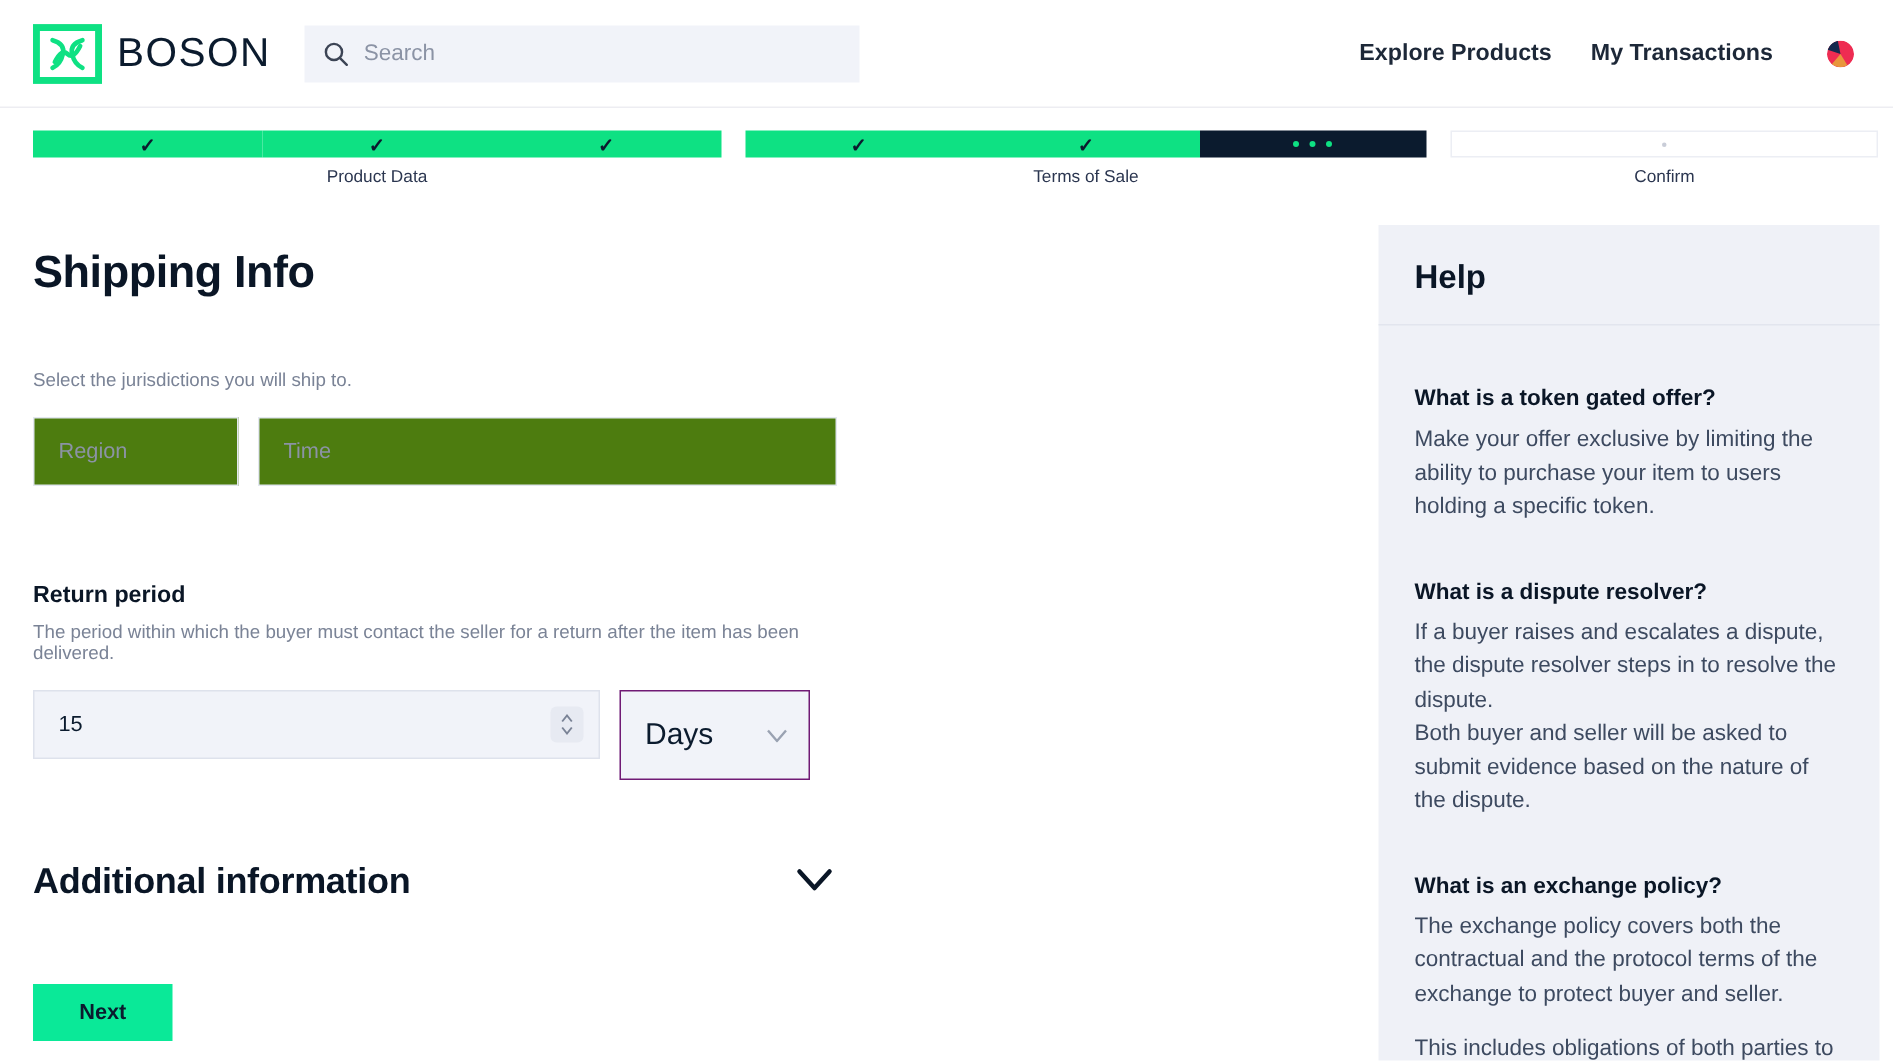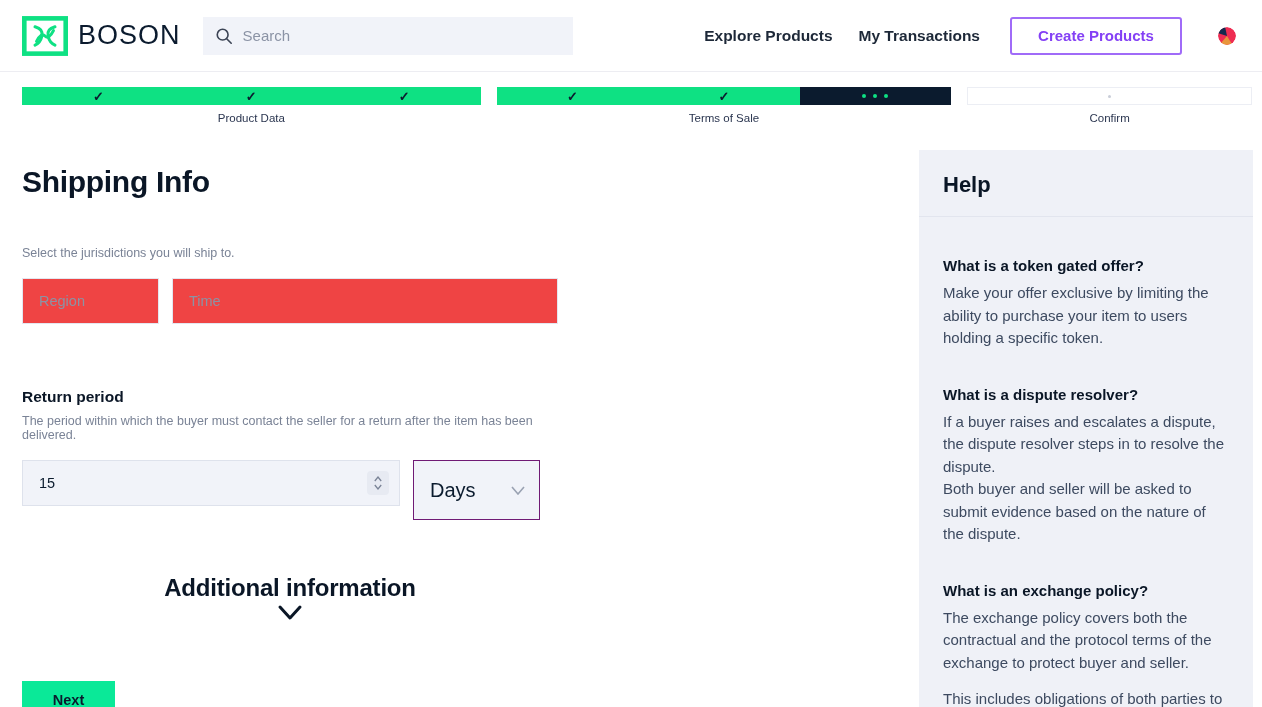--- a/index.html
+++ b/index.html
@@ -44,40 +44,40 @@
   .main { width:536px; }
 
   .page-title { font-size:30px; font-weight:700; color:#0a1626; margin-top:15px;
     letter-spacing:-0.3px; }
 
   .field-label { font-size:15.5px; font-weight:700; color:#0a1626; }
   .field-desc { margin-top:8px; font-size:12.5px; color:#7a8396; }
 
   .jurisdictions { margin-top:47px; }
   .inputs-row { display:flex; gap:13px; margin-top:18px; }
-  .txt-input { height:46px; background:#ef4444; border:1px solid #e3e7f0;
+  .txt-input { height:46px; background:#4d7c0f; border:1px solid #e3e7f0;
     font-size:14.5px; color:#0b1b2e; padding:0 16px; outline:none; font-family:inherit; }
   .txt-input::placeholder { color:#8b93a5; }
   .region-input { width:137px; }
   .time-input { width:460px; }
 
   .return-period { margin-top:64px; }
   .number-wrap { width:378px; height:46px; background:#f1f3f9; border:1px solid #dee2ec;
     display:flex; align-items:center; padding:0 10px 0 16px; }
   .number-wrap input { flex:1; border:none; outline:none; background:transparent;
     font-size:14.5px; color:#0b1b2e; font-family:inherit; }
   .stepper { width:22px; height:24px; background:#e7eaf2; border-radius:4px;
     display:flex; flex-direction:column; align-items:center; justify-content:center;
     gap:2px; cursor:pointer; }
   .select { width:127px; height:60px; background:#f1f3f9; border:1px solid #701a75;
     display:flex; align-items:center; justify-content:space-between;
     padding:0 14px 0 16px; font-size:20px; color:#0b1b2e; cursor:pointer; }
 
   .accordion { margin-top:54px; display:flex; align-items:center;
-    justify-content:space-between;flex-direction:column; }
+    justify-content:space-between; }
   .accordion h2 { font-size:24px; font-weight:700; color:#0a1626; letter-spacing:-0.2px; }
   .accordion-toggle { background:none; border:none; cursor:pointer; padding:2px; }
 
   .next-btn { margin-top:54px; width:93px; height:38px; background:#0ae998;
     border:none; font-size:14.5px; font-weight:600; color:#0b1b2e; cursor:pointer;
     font-family:inherit; }
 
   
   .help { margin-left:auto; width:334px; background:#eff1f7; min-height:620px; }
   .help-header { padding:22px 24px 18px; border-bottom:1px solid #e2e5ee; }
@@ -107,21 +107,20 @@
     <svg width="18" height="18" viewBox="0 0 20 20">
       <circle cx="8.5" cy="8.5" r="6" fill="none" stroke="#3c4455" stroke-width="1.8"></circle>
       <line x1="13" y1="13" x2="18" y2="18" stroke="#3c4455" stroke-width="1.8" stroke-linecap="round"></line>
     </svg>
     <input type="text" placeholder="Search" style="">
   </div>
 
   <nav class="nav-right">
     <span class="nav-link">Explore Products</span>
     <span class="nav-link">My Transactions</span>
-    <button class="create-btn">Create Products</button>
     <span class="avatar">
       <svg width="18" height="18" viewBox="0 0 18 18">
         <circle cx="9" cy="9" r="9" fill="#ee2c52"></circle>
         <path d="M9 9 L0.4 6.2 A9 9 0 0 1 7.2 0.2 Z" fill="#15294e"></path>
         <path d="M9 9 L3.2 15.8 A9 9 0 0 0 13.6 16.5 Z" fill="#e8963c"></path>
       </svg>
     </span>
   </nav>
 </header>
 

